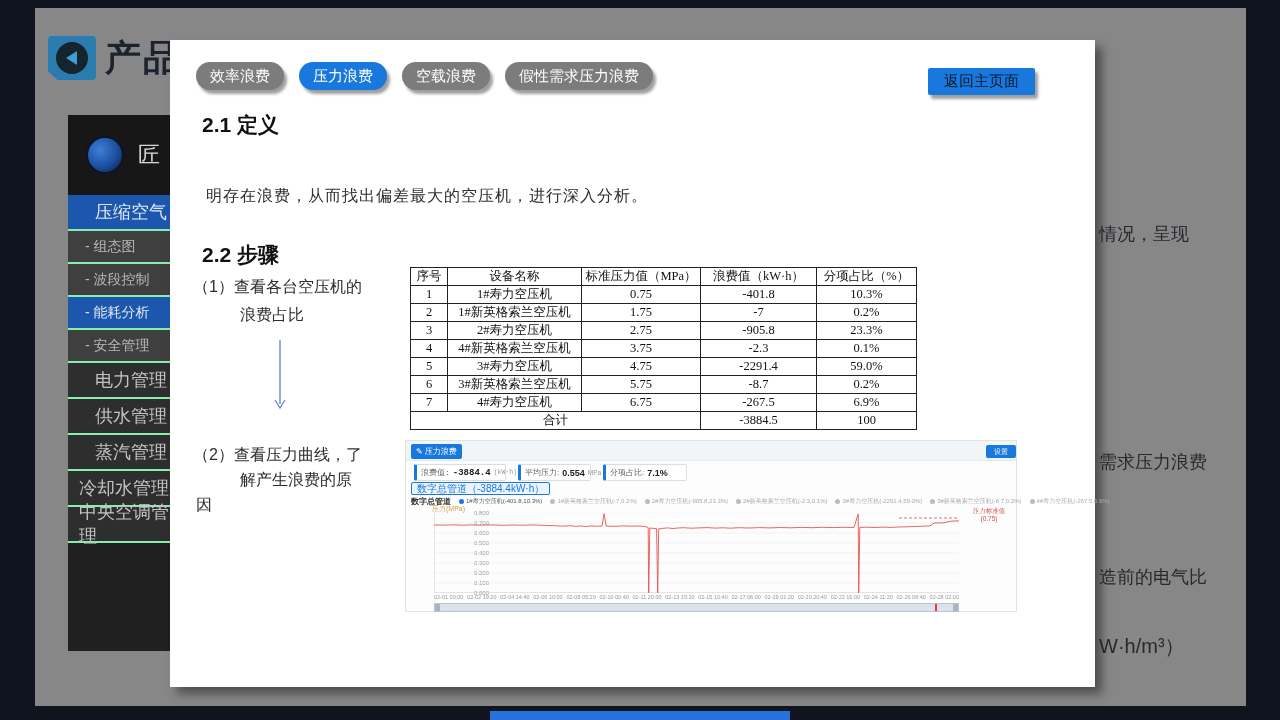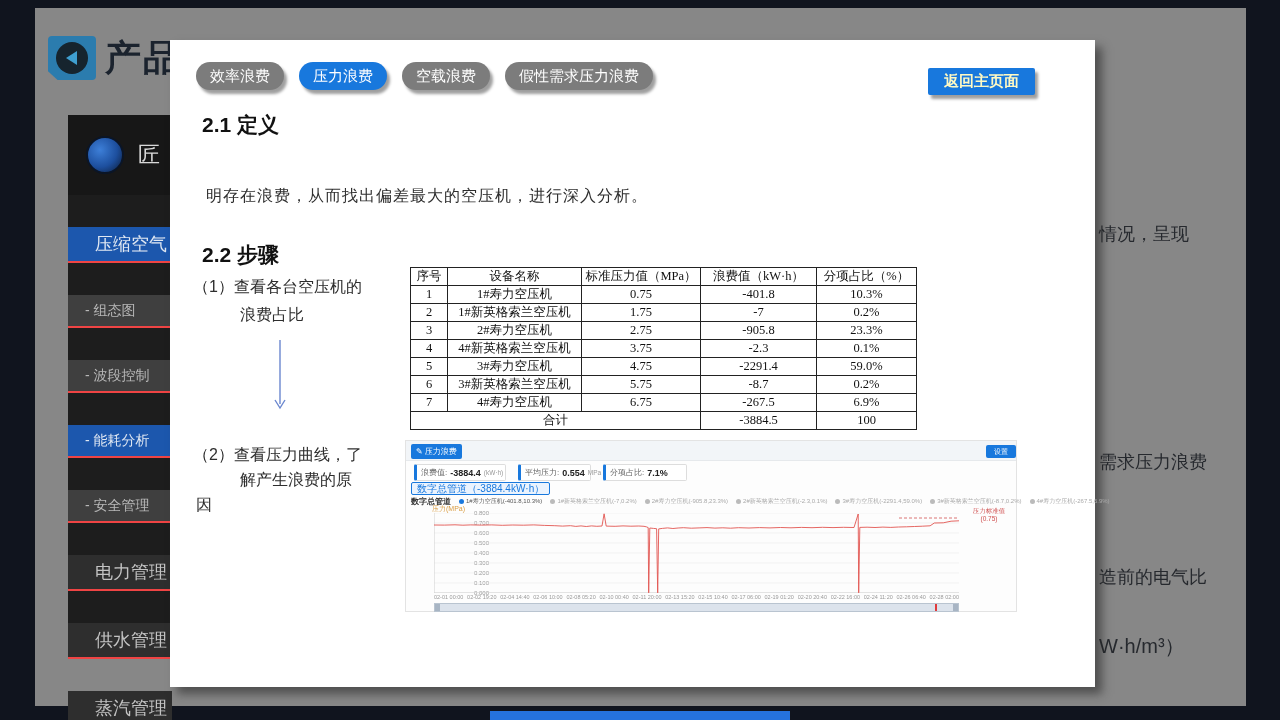--- a/index.html
+++ b/index.html
@@ -16,40 +16,40 @@
                border-right:11px solid #3f9fd0; margin-right:2px; }
   .page-title { position:absolute; left:105px; top:34px; font-size:36px; font-weight:900; color:#1b232e; z-index:2; letter-spacing:2px; }
 
   
   .sidebar { position:absolute; left:68px; top:115px; width:104px; height:530px; background:#1d1d1d; z-index:2; }
   .sb-head { height:80px; background:#171717; display:flex; align-items:center; padding-left:18px; gap:14px; }
   .sb-logo { width:38px; height:38px; border-radius:50%; flex:0 0 38px;
              background:radial-gradient(circle at 35% 35%, #3d7fd8 0%, #1d4f9e 55%, #0c1a33 100%);
              border:2px solid #0b1526; }
   .sb-logo-text { color:#d8d8d8; font-size:22px; }
-  .sb-item { color:#c3c3c3; display:flex; align-items:center; border-bottom:2px solid #ef4444; cursor:pointer;margin-top:32px; }
+  .sb-item { color:#c3c3c3; display:flex; align-items:center; border-bottom:2px solid #86efac; cursor:pointer; }
   .sb-item.main { height:36px; font-size:18px; padding-left:27px; background:#2e2e2e; }
   .sb-item.sub  { height:33px; font-size:14px; padding-left:17px; background:#3f3f3f; color:#b8b8b8; }
   .sb-item.blue { background:#1c57ad; color:#dfe7f2; }
   .sb-item.tight { padding-left:11px; }
   .sb-fill { height:108px; background:#202020; }
 
   
   .bg-text { position:absolute; left:1099px; color:#26292e; z-index:1; font-size:18px; white-space:nowrap; }
 
   
   .modal { position:absolute; left:170px; top:40px; width:925px; height:647px; background:#ffffff; z-index:5;
            box-shadow:7px 7px 9px rgba(35,35,35,0.55); }
   .tabs { position:absolute; left:26px; top:22px; display:flex; gap:15px; }
   .tab { background:#7c7c7c; color:#ffffff; font-size:15px; padding:5px 14px; height:28px; display:flex; align-items:center;
          box-shadow:3px 4px 3px rgba(0,0,0,0.38); border-radius:14px; cursor:pointer; white-space:nowrap; }
   .tab.active { background:#1878dd; }
-  .return-btn { position:absolute; left:758px; top:28px; width:107px; height:27px; background:#1878dd; color:#fef9c3;
+  .return-btn { position:absolute; left:758px; top:28px; width:107px; height:27px; background:#1878dd; color:#0f172a;
                 font-size:15px; display:flex; align-items:center; justify-content:center;
-                box-shadow:3px 4px 3px rgba(0,0,0,0.38); border-radius:2px; cursor:pointer;font-weight:bold; }
+                box-shadow:3px 4px 3px rgba(0,0,0,0.38); border-radius:2px; cursor:pointer; }
   .h-sec { position:absolute; font-size:21px; font-weight:bold; color:#111; }
   .para-line { position:absolute; font-size:16px; color:#2e2e2e; letter-spacing:1px; white-space:nowrap; }
   .step-line { position:absolute; font-size:16px; color:#2e2e2e; white-space:nowrap; }
   .arrow-svg { position:absolute; left:102px; top:300px; }
 
   
   .dtable { position:absolute; left:240px; top:227px; border-collapse:collapse; table-layout:fixed;
             font-family:"Liberation Serif","DejaVu Serif",serif; font-size:12.5px; color:#111; }
   .dtable td, .dtable th { border:1px solid #222; text-align:center; height:17px; padding:0 2px; font-weight:normal; overflow:hidden; white-space:nowrap; }
   .dtable tr.hdr td { height:18px; }
@@ -221,21 +221,21 @@
       </table>
 
     <div class="shot">
       <div class="shot-head"></div>
       <div class="shot-tab">
         <span>✎</span>
         <span>压力浪费</span>
       </div>
       <div class="shot-settings">设置</div>
 
-      <div class="stat-box" style="left:8px; width:92px;">
+      <div class="stat-box" style="left:8px; width:92px;font-family:Liberation Mono, monospace;">
         <span class="stat-label">浪费值:</span>
         <span class="stat-value">-3884.4</span>
         <span class="stat-unit">(kW·h)</span>
       </div>
       <div class="stat-box" style="left:112px; width:73px;">
         <span class="stat-label">平均压力:</span>
         <span class="stat-value">0.554</span>
         <span class="stat-unit">MPa</span>
       </div>
       <div class="stat-box" style="left:197px; width:84px;">

